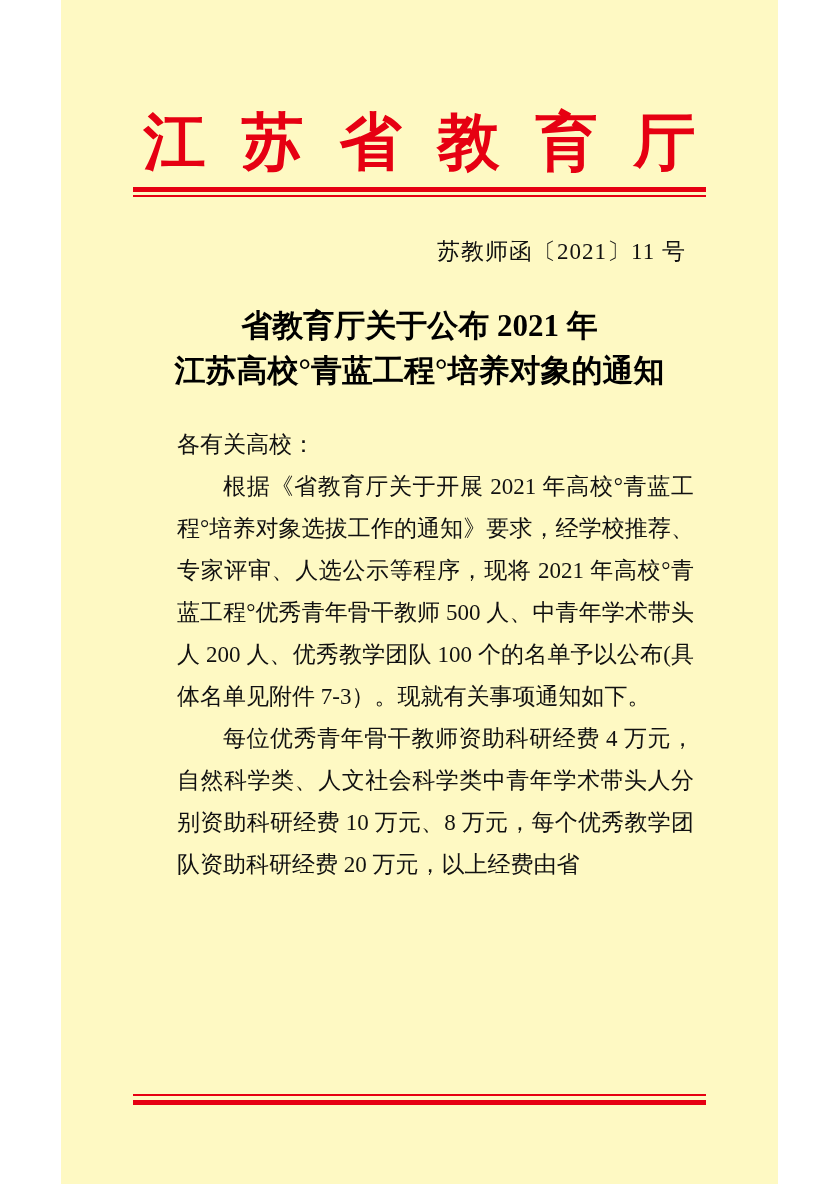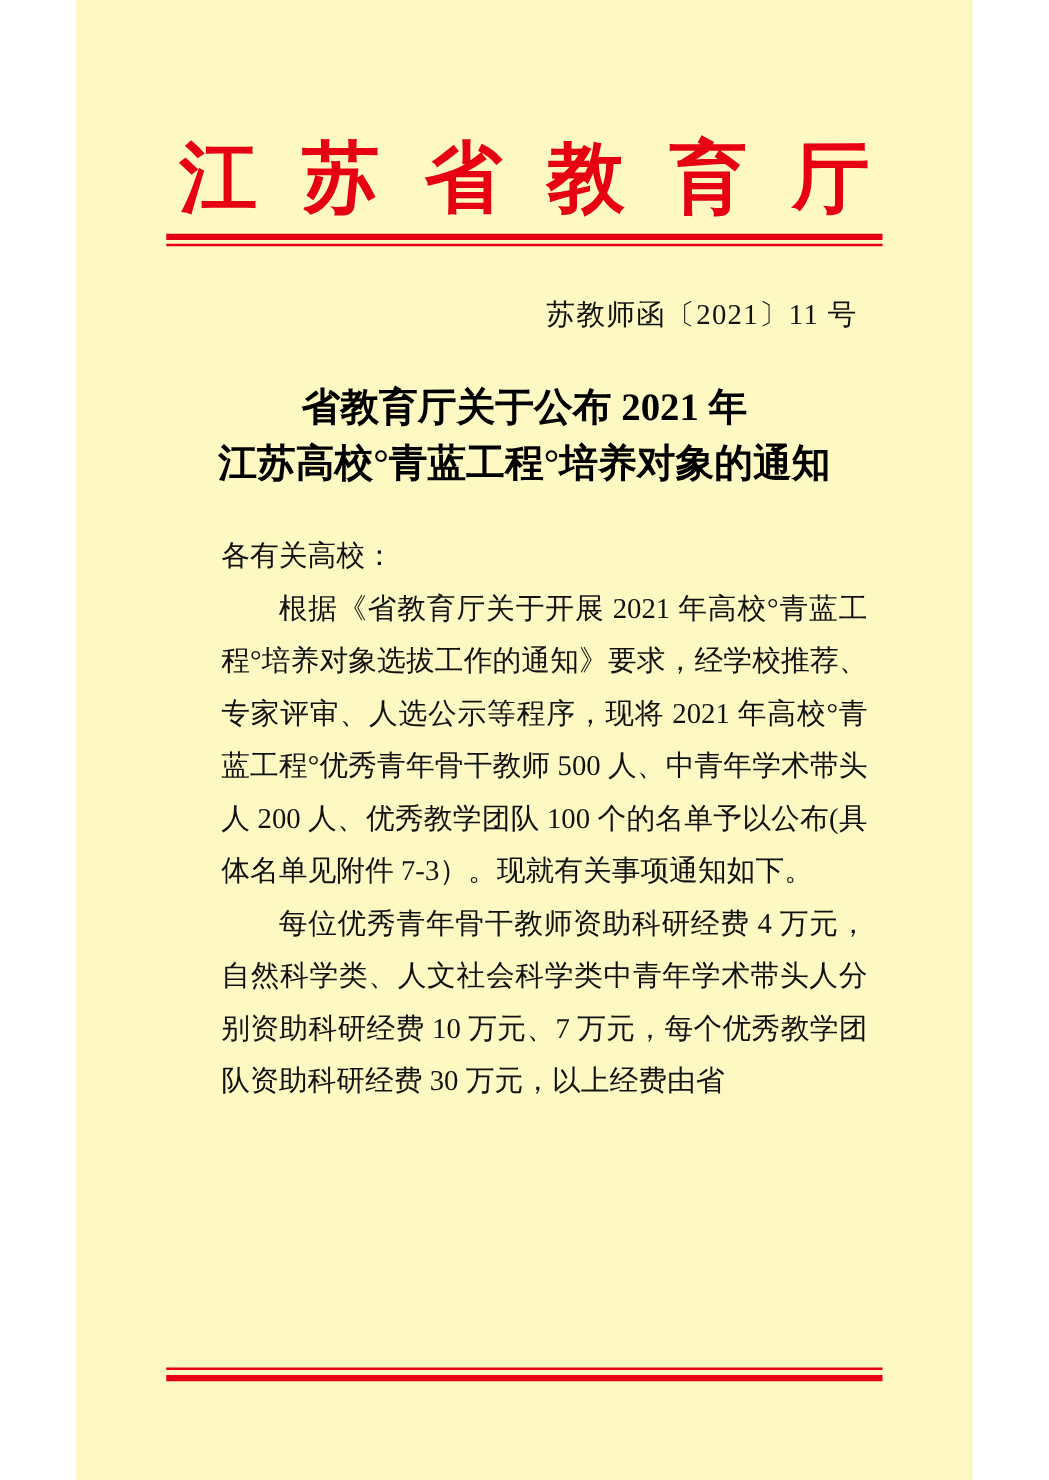--- a/index.html
+++ b/index.html
@@ -96,21 +96,21 @@
   <div class="doc-number">苏教师函〔2021〕11 号</div>
 
   <div class="doc-title">
     <span>省教育厅关于公布 2021 年</span><br>
     <span>江苏高校°青蓝工程°培养对象的通知</span>
   </div>
 
   <div class="doc-body">
     <p class="salutation">各有关高校：</p>
     <p class="para">根据《省教育厅关于开展 2021 年高校°青蓝工程°培养对象选拔工作的通知》要求，经学校推荐、专家评审、人选公示等程序，现将 2021 年高校°青蓝工程°优秀青年骨干教师 500 人、中青年学术带头人 200 人、优秀教学团队 100 个的名单予以公布(具体名单见附件 7-3）。现就有关事项通知如下。</p>
-    <p class="para">每位优秀青年骨干教师资助科研经费 4 万元，自然科学类、人文社会科学类中青年学术带头人分别资助科研经费 10 万元、7 万元，每个优秀教学团队资助科研经费 30 万元，以上经费由省</p>
+    <p class="para">每位优秀青年骨干教师资助科研经费 4 万元，自然科学类、人文社会科学类中青年学术带头人分别资助科研经费 10 万元、8 万元，每个优秀教学团队资助科研经费 20 万元，以上经费由省</p>
   </div>
 
   <div class="rule-bottom">
     <div class="rule-thin"></div>
     <div class="rule-thick"></div>
   </div>
 
 </div>
 
 </body></html>

